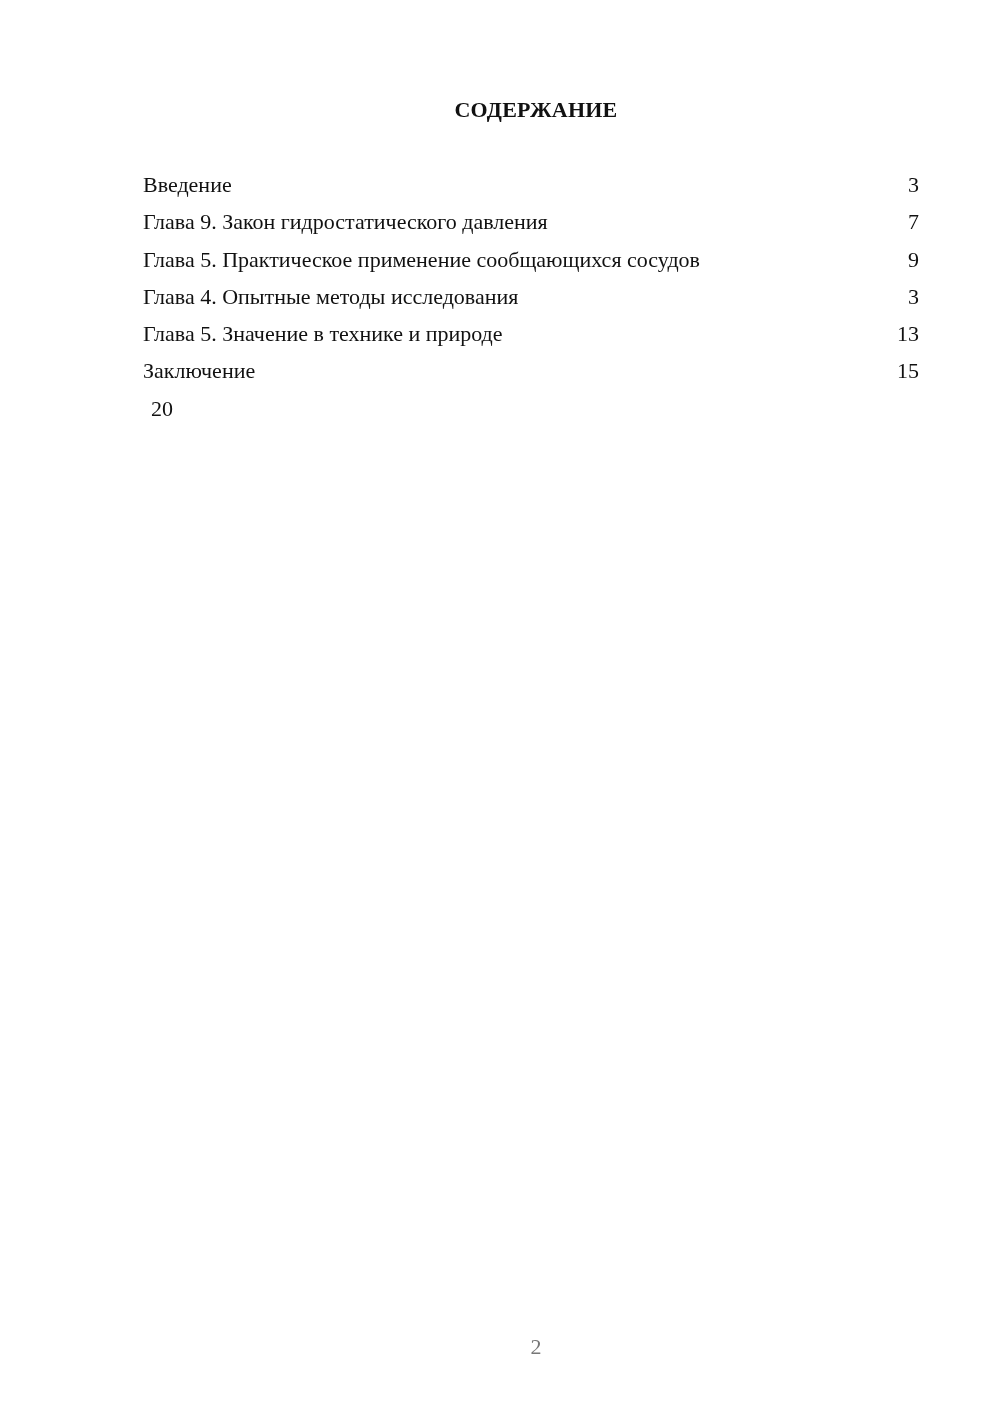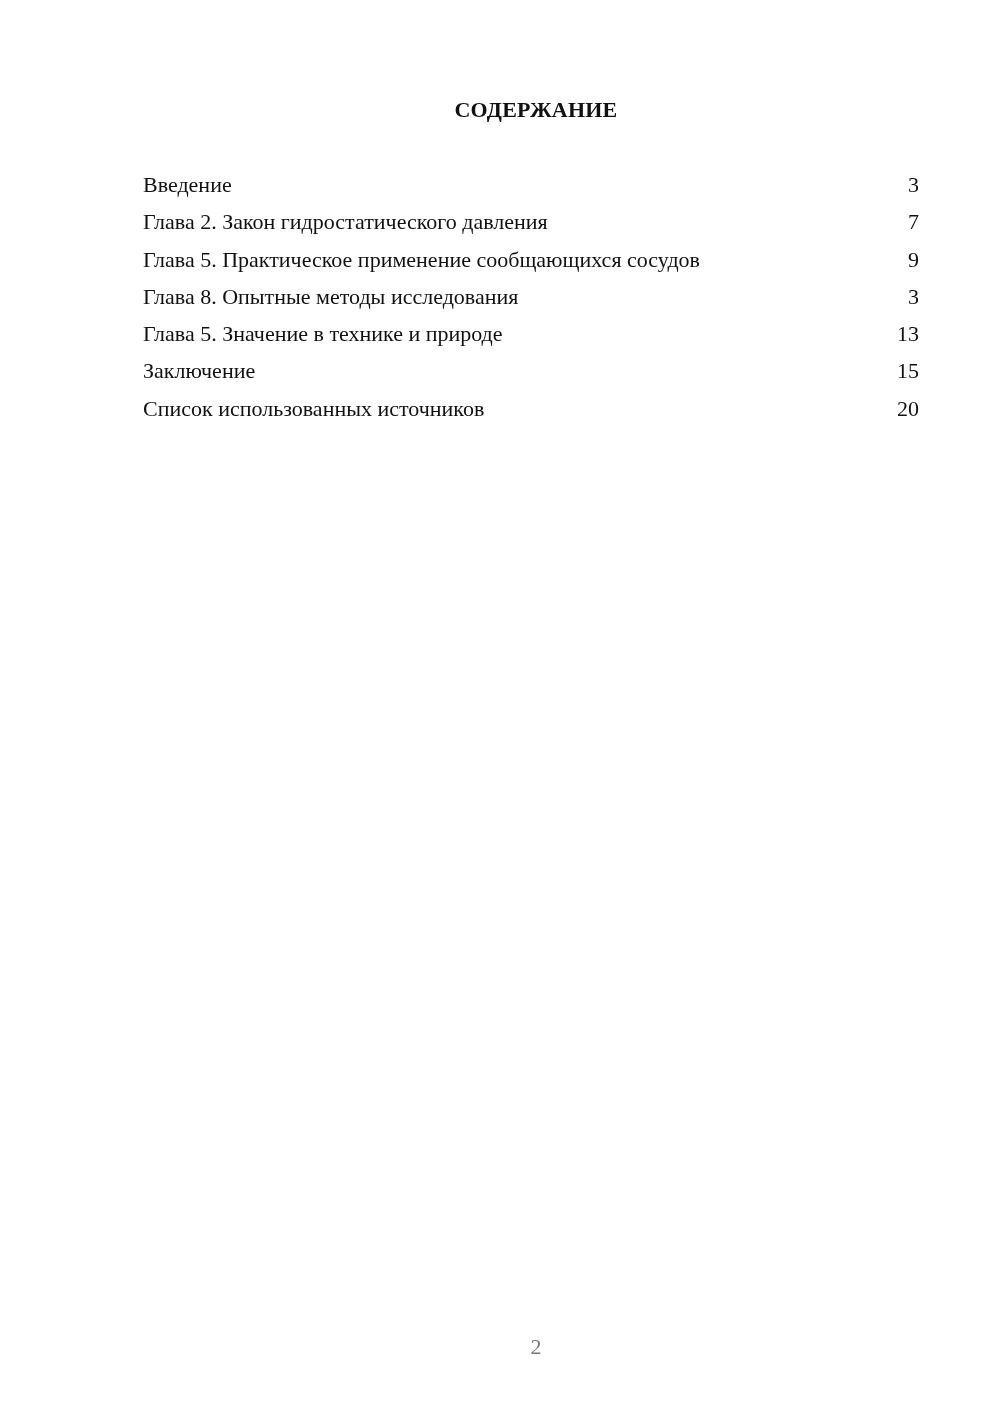--- a/index.html
+++ b/index.html
@@ -74,40 +74,39 @@
 <div class="page">
 
   <div class="title">СОДЕРЖАНИЕ</div>
 
   <ul class="toc">
     <li class="toc-row">
       <span class="toc-title">Введение</span>
       <span class="toc-page">3</span>
     </li>
     <li class="toc-row">
-      <span class="toc-title">Глава 2. Закон гидростатического давления</span>
+      <span class="toc-title">Глава 9. Закон гидростатического давления</span>
       <span class="toc-page">7</span>
     </li>
     <li class="toc-row">
       <span class="toc-title">Глава 5. Практическое применение сообщающихся сосудов</span>
       <span class="toc-page">9</span>
     </li>
     <li class="toc-row">
-      <span class="toc-title">Глава 8. Опытные методы исследования</span>
+      <span class="toc-title">Глава 4. Опытные методы исследования</span>
       <span class="toc-page">3</span>
     </li>
     <li class="toc-row">
       <span class="toc-title">Глава 5. Значение в технике и природе</span>
       <span class="toc-page">13</span>
     </li>
     <li class="toc-row">
       <span class="toc-title">Заключение</span>
       <span class="toc-page">15</span>
     </li>
     <li class="toc-row">
-      <span class="toc-title">Список использованных источников</span>
       <span class="toc-page">20</span>
     </li>
   </ul>
 
   <div class="page-number">2</div>
 
 </div>
 
 </body></html>

